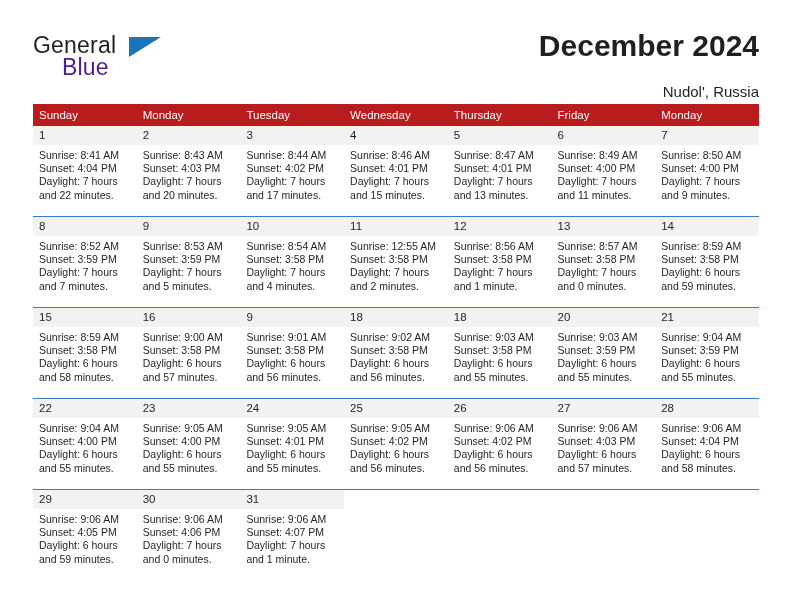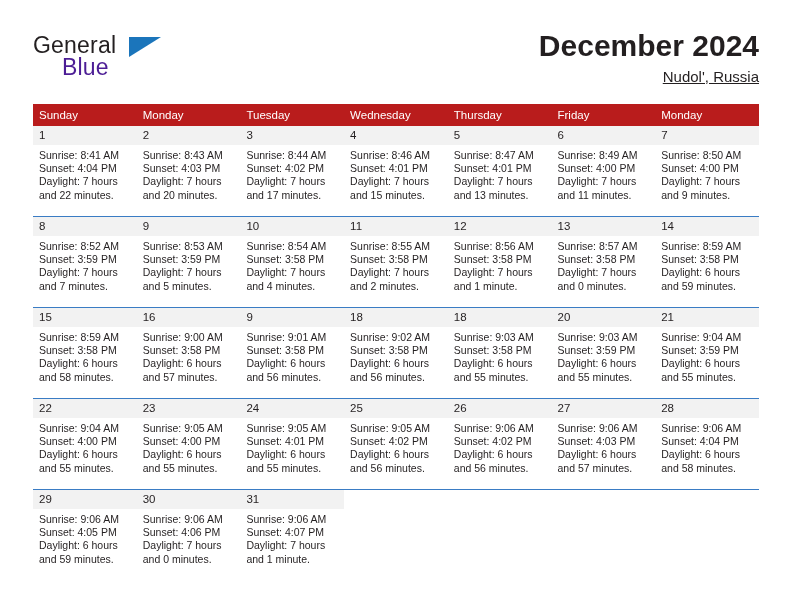--- a/index.html
+++ b/index.html
@@ -74,23 +74,22 @@
     font-size: 30px;
     font-weight: bold;
     color: #231f20;
     line-height: 36px;
     white-space: nowrap;
   }
   .cal-sub {
     font-size: 15px;
     color: #231f20;
     line-height: 20px;
-    margin-top: 3px;
+    margin-top: 18px;
     white-space: nowrap;
-    text-decoration: underline;
   }
 
   
   .cal {
     position: absolute;
     left: 33px;
     top: 104px;
     width: 726px;
     border-collapse: collapse;
     table-layout: fixed;
@@ -263,21 +262,21 @@
             <div class="info">
               <div>Sunrise: 8:54 AM</div>
               <div>Sunset: 3:58 PM</div>
               <div>Daylight: 7 hours</div>
               <div>and 4 minutes.</div>
             </div>
           </td>
           <td>
             <div class="daynum">11</div>
             <div class="info">
-              <div>Sunrise: 8:55 AM</div>
+              <div>Sunrise: 12:55 AM</div>
               <div>Sunset: 3:58 PM</div>
               <div>Daylight: 7 hours</div>
               <div>and 2 minutes.</div>
             </div>
           </td>
           <td>
             <div class="daynum">12</div>
             <div class="info">
               <div>Sunrise: 8:56 AM</div>
               <div>Sunset: 3:58 PM</div>

